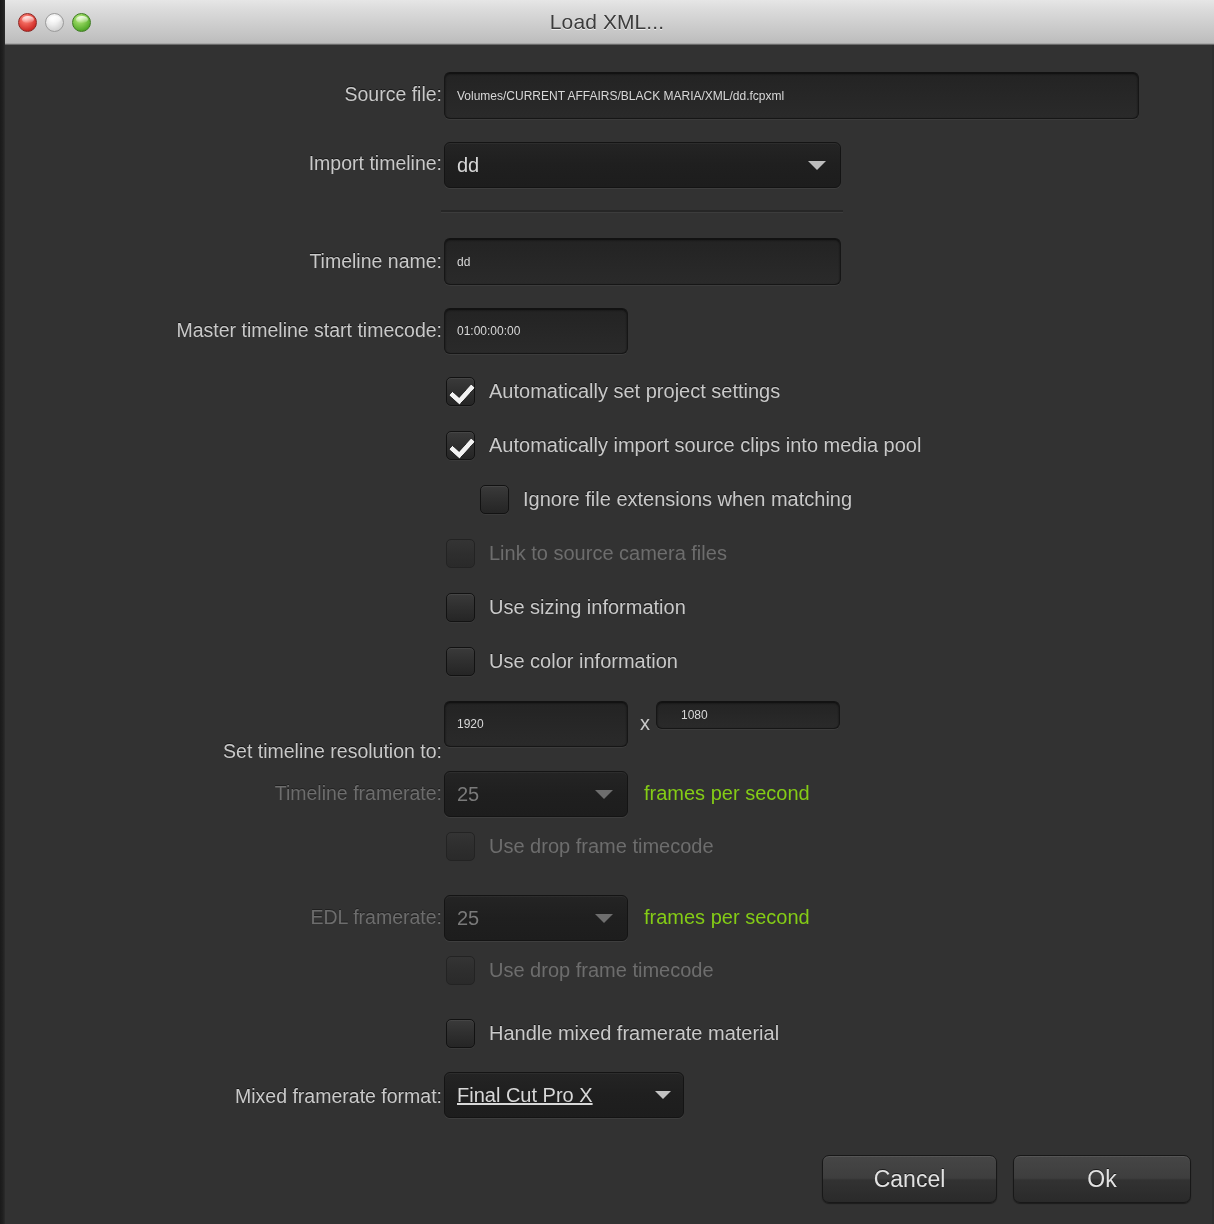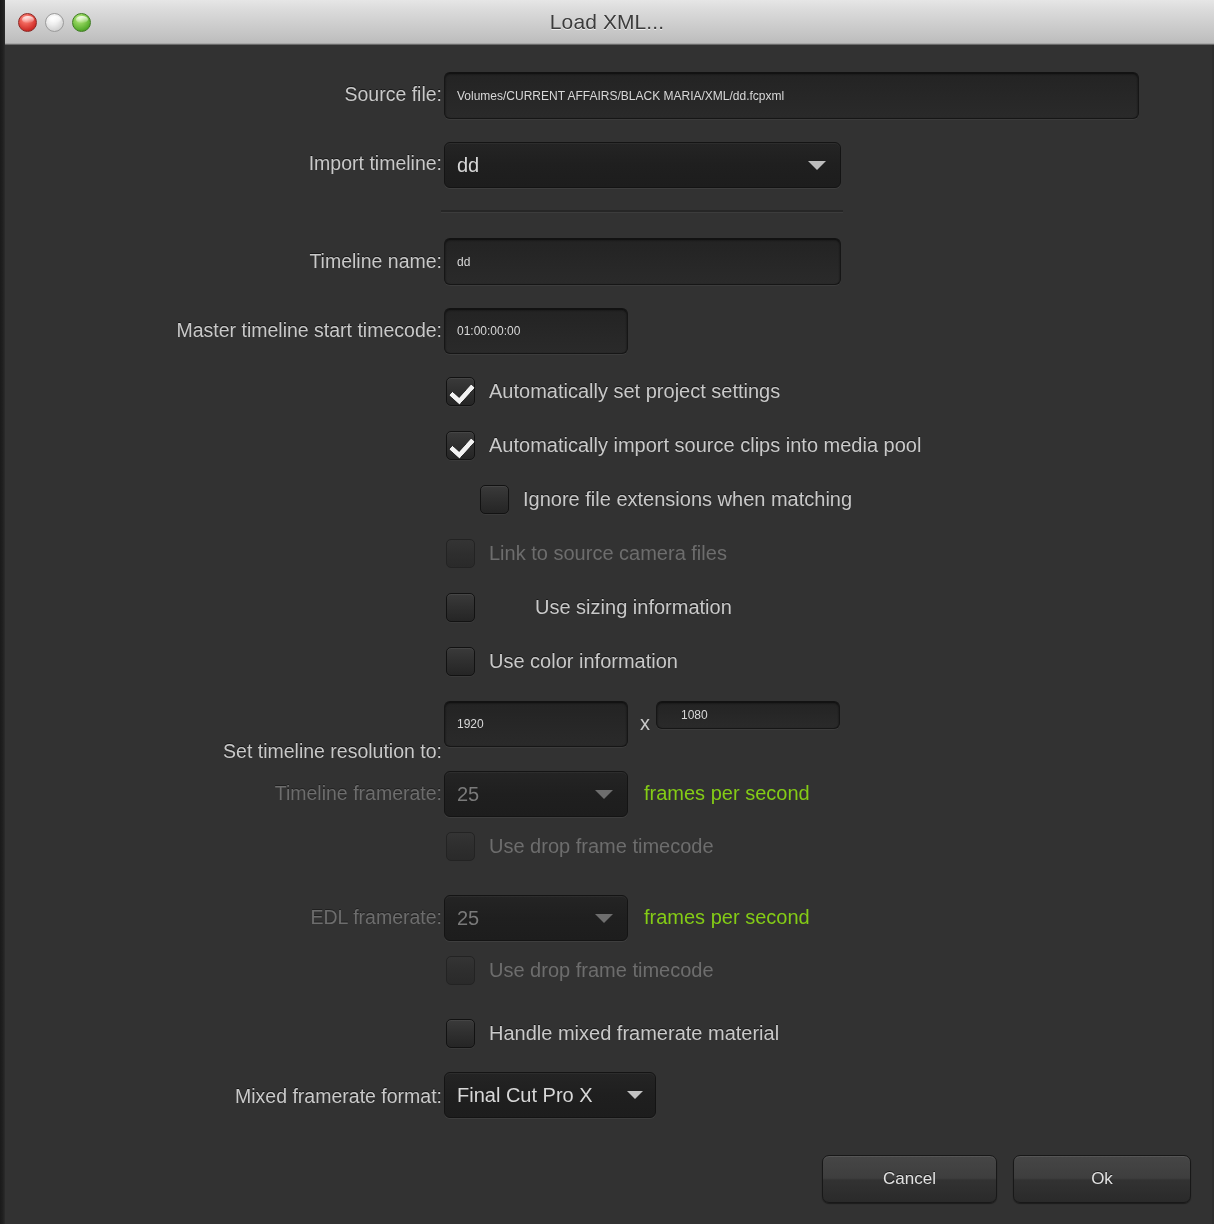--- a/index.html
+++ b/index.html
@@ -243,21 +243,21 @@
 
   
   .btn {
     position: absolute;
     background: linear-gradient(to bottom, #464646 0%, #3e3e3e 48%, #323232 52%, #2a2a2a 100%);
     border: 1px solid #181818;
     border-radius: 7px;
     box-shadow: inset 0 1px 0 rgba(255,255,255,0.09), 0 1px 1px rgba(0,0,0,0.45);
     box-sizing: border-box;
     color: #e2e2e2;
-    font-size: 17px;
+    font-size: 23px;
     display: flex;
     align-items: center;
     justify-content: center;
     text-shadow: 0 -1px 0 rgba(0,0,0,0.6);
     cursor: default;
   }
 </style>
 </head>
 <body>
 
@@ -304,21 +304,21 @@
     <div class="cbrow" style="left:480px; top:440px;">
       <span class="checkbox"></span>
       <span class="cblabel">Ignore file extensions when matching</span>
     </div>
 
     <div class="cbrow" style="left:446px; top:494px;">
       <span class="checkbox dim"></span>
       <span class="cblabel dim">Link to source camera files</span>
     </div>
 
-    <div class="cbrow" style="left:446px; top:548px;gap:46px;">
+    <div class="cbrow" style="left:446px; top:548px;">
       <span class="checkbox"></span>
       <span class="cblabel">Use sizing information</span>
     </div>
 
     <div class="cbrow" style="left:446px; top:602px;">
       <span class="checkbox"></span>
       <span class="cblabel">Use color information</span>
     </div>
 
     <div class="label" style="right:772px; top:667px;margin-top:28px;">Set timeline resolution to:</div>
@@ -349,21 +349,21 @@
       <span class="checkbox dim"></span>
       <span class="cblabel dim">Use drop frame timecode</span>
     </div>
 
     <div class="cbrow" style="left:446px; top:974px;">
       <span class="checkbox"></span>
       <span class="cblabel">Handle mixed framerate material</span>
     </div>
 
     <div class="label" style="right:772px; top:1040px;">Mixed framerate format:</div>
-    <div class="combo inline" style="left:444px; top:1027px; width:212px; height:46px;">
+    <div class="combo inline" style="left:444px; top:1027px; width:240px; height:46px;text-decoration:underline;">
       <span>Final Cut Pro X</span>
       <span class="caret"></span>
     </div>
 
     <div class="btn" style="left:822px; top:1110px; width:175px; height:48px;">Cancel</div>
     <div class="btn" style="left:1013px; top:1110px; width:178px; height:48px;">Ok</div>
 
   </div>
 
   <div id="left-shadow"></div>

